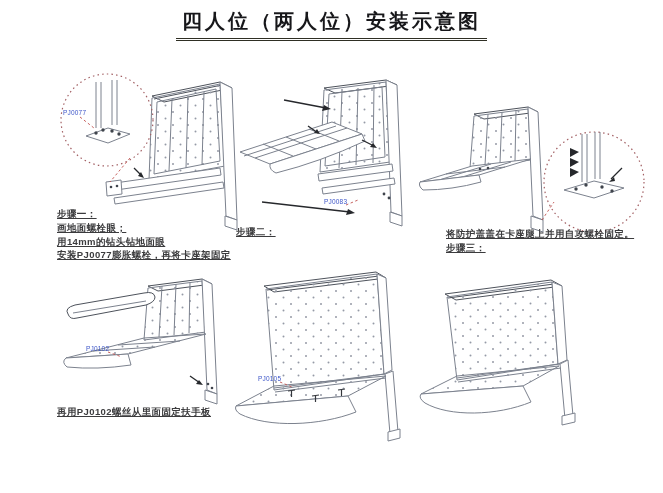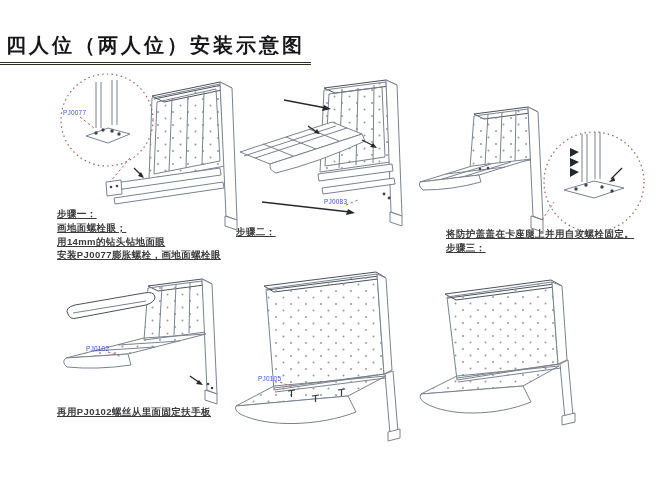--- a/index.html
+++ b/index.html
@@ -1,18 +1,18 @@
 <!DOCTYPE html>
 <html><head>
 <meta charset="utf-8">
 <style>
   html,body{margin:0;padding:0;background:#e8e8e8;}
   .page{position:relative;width:663px;height:493px;background:#ffffff;overflow:hidden;
         font-family:"Liberation Sans",sans-serif;}
-  .title-wrap{position:absolute;top:32px;left:0;width:100%;text-align:left;}
+  .title-wrap{position:absolute;top:8px;left:0;width:100%;text-align:center;}
   .title{display:inline-block;font-size:20px;font-weight:bold;color:#17171a;
          letter-spacing:3px;border-bottom:3px double #2f2f24;padding:0 6px 3px 6px;}
   .step{position:absolute;font-size:9.5px;line-height:1.45;font-weight:bold;
         color:#3b3b3d;white-space:nowrap;letter-spacing:.4px;text-decoration:underline;}
   svg.diag{position:absolute;overflow:visible;}
   svg .ln{fill:none;stroke:#7c828e;stroke-width:1;}
   svg .pnl{fill:#ffffff;stroke:#7c828e;stroke-width:1;}
   svg .tft{fill:url(#tuft);stroke:#7c828e;stroke-width:1;}
   svg .dk{stroke:#4d525b;}
   svg .callout{fill:none;stroke:#a25f63;stroke-width:1.2;stroke-dasharray:1.5 3.2;}
@@ -225,21 +225,21 @@
       <line class="ln" x1="43" y1="114" x2="146" y2="100"></line>
       <polygon class="tft" points="6,126 42,108 144,98 108,118"></polygon>
       <path class="pnl" d="M6,126 L108,118 L116,134 C82,148 34,149 10,135 Q3,130 6,126 Z"></path>
     </g>
   </svg>
 
   <div class="step" style="left:57px;top:207px">
     <div>步骤一：</div>
     <div>画地面螺栓眼；</div>
     <div>用14mm的钻头钻地面眼</div>
-    <div>安装PJ0077膨胀螺栓，画地面螺栓眼</div>
+    <div>安装PJ0077膨胀螺栓，再将卡座架固定</div>
   </div>
 
   <div class="step" style="left:236px;top:225px">
     <div>步骤二：</div>
   </div>
 
   <div class="step" style="left:446px;top:227px">
     <div>将防护盖盖在卡座腿上并用自攻螺栓固定。</div>
     <div>步骤三：</div>
   </div>

